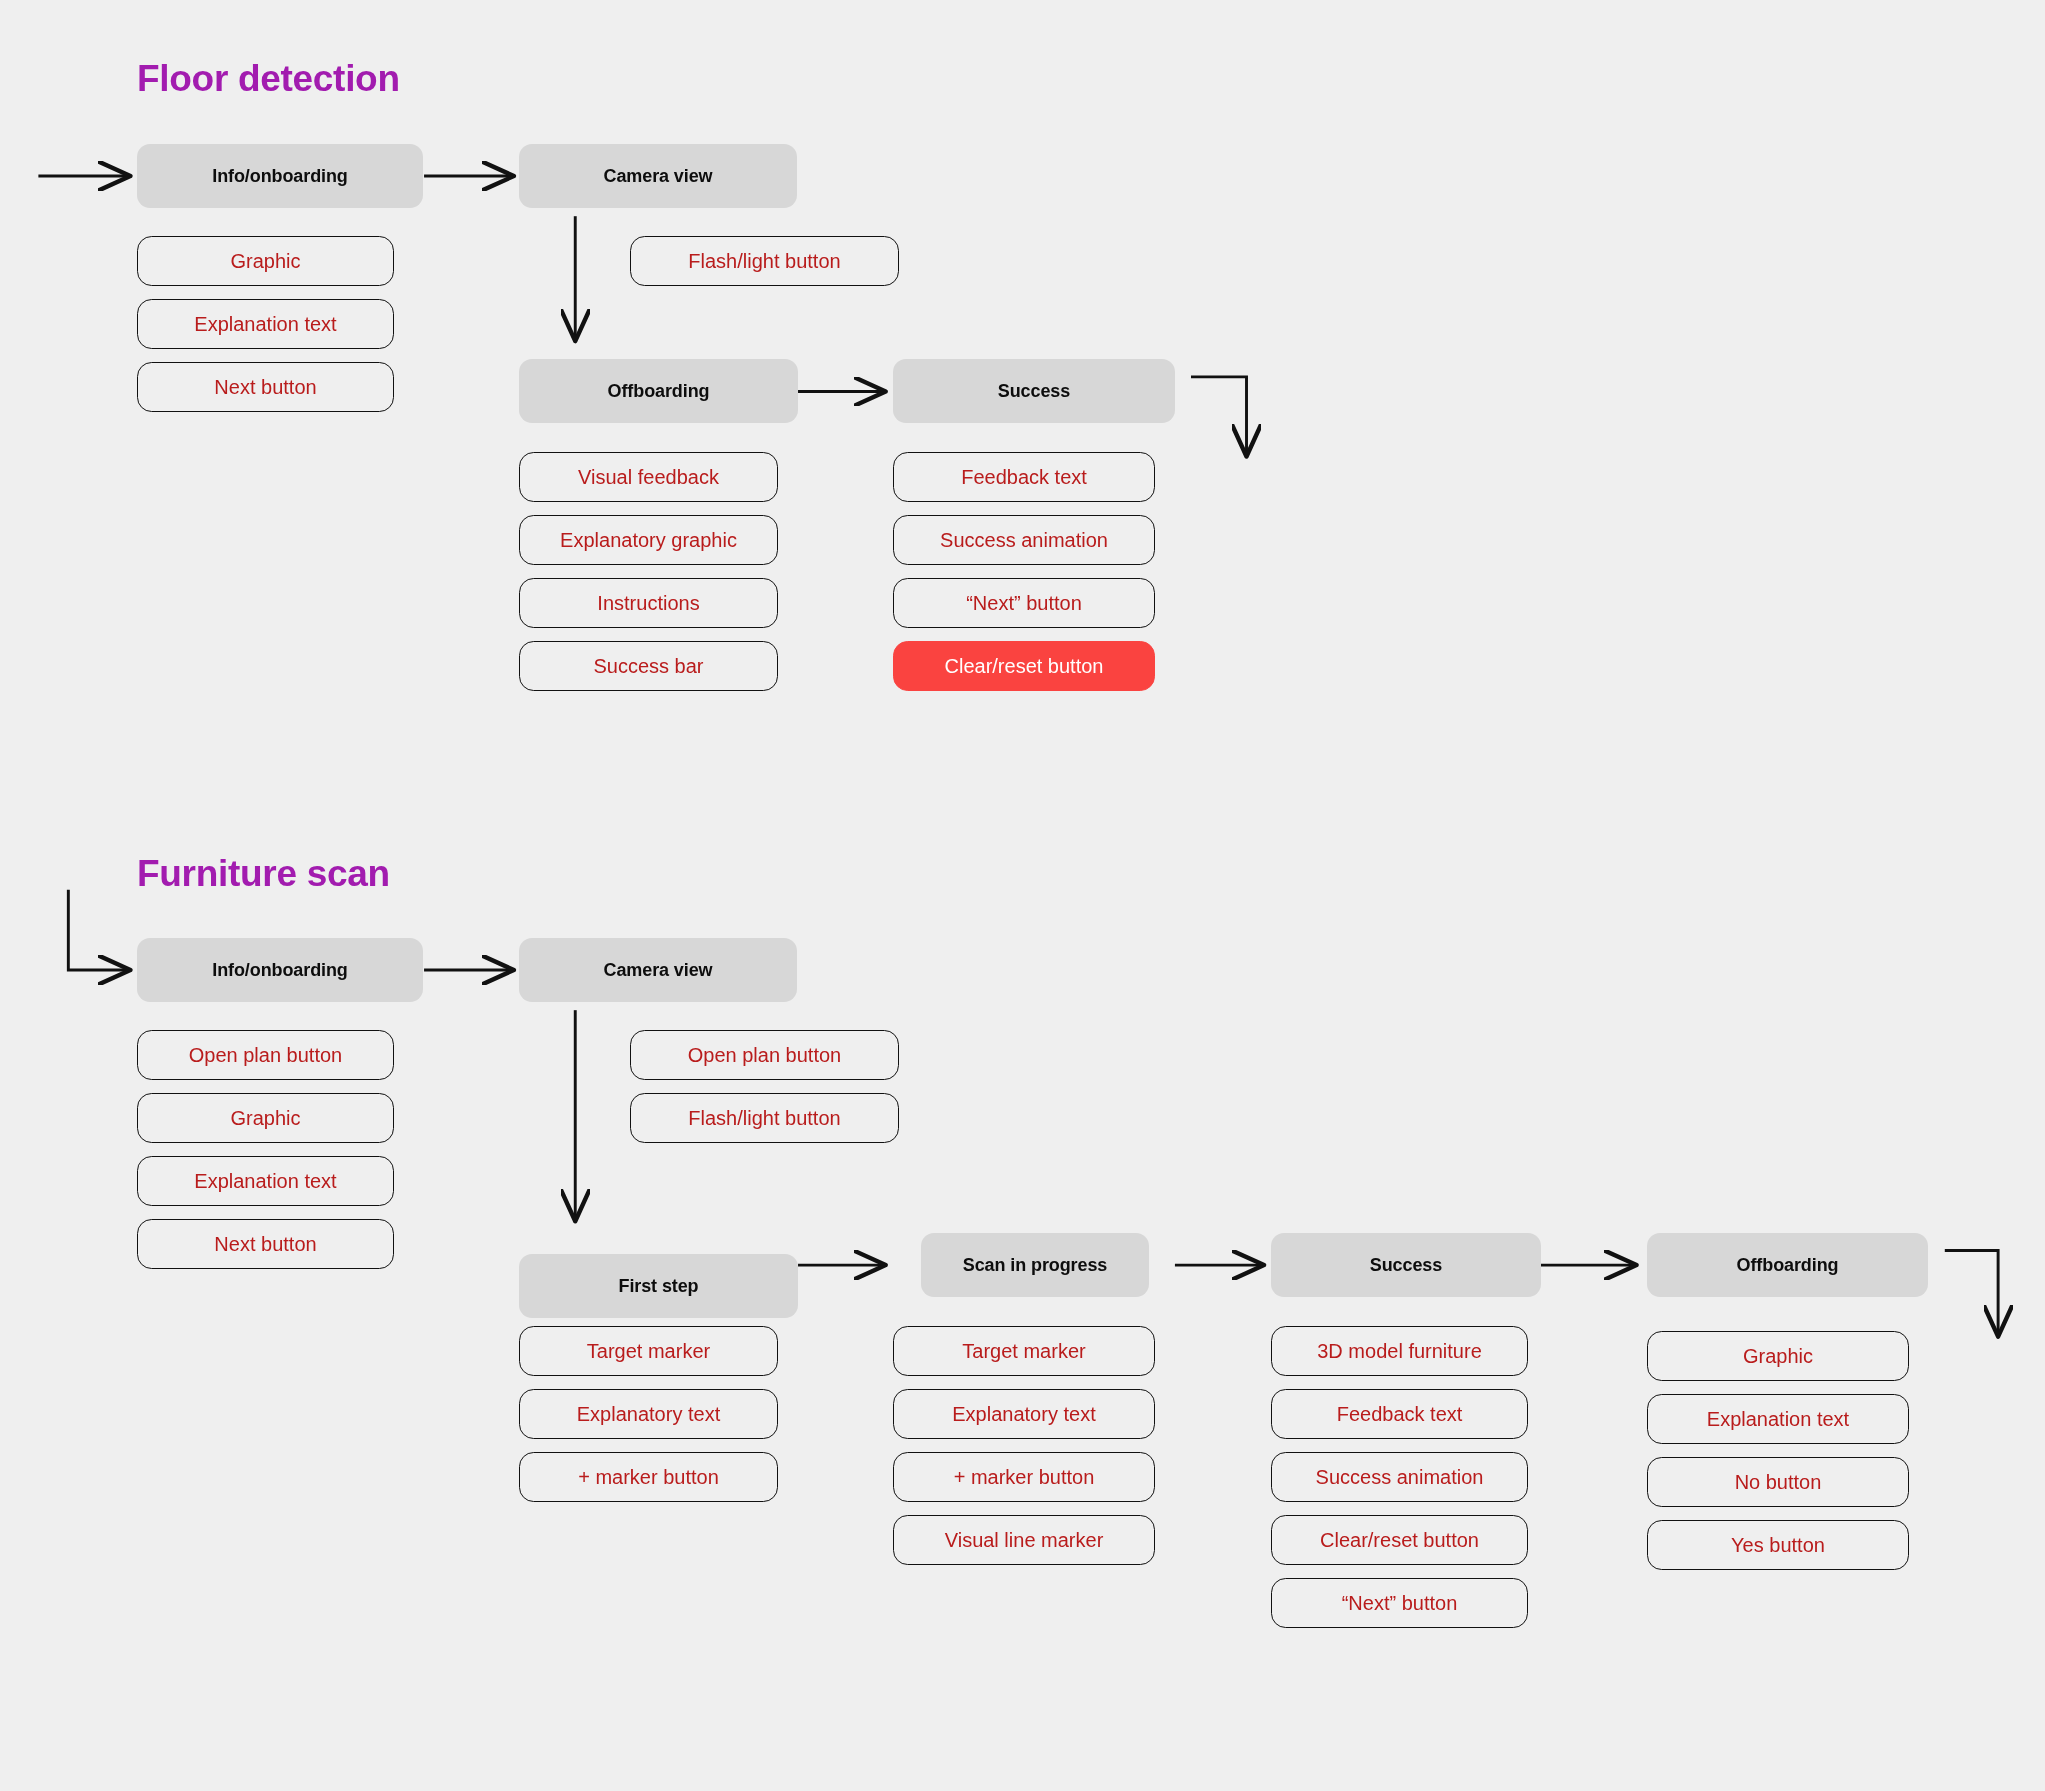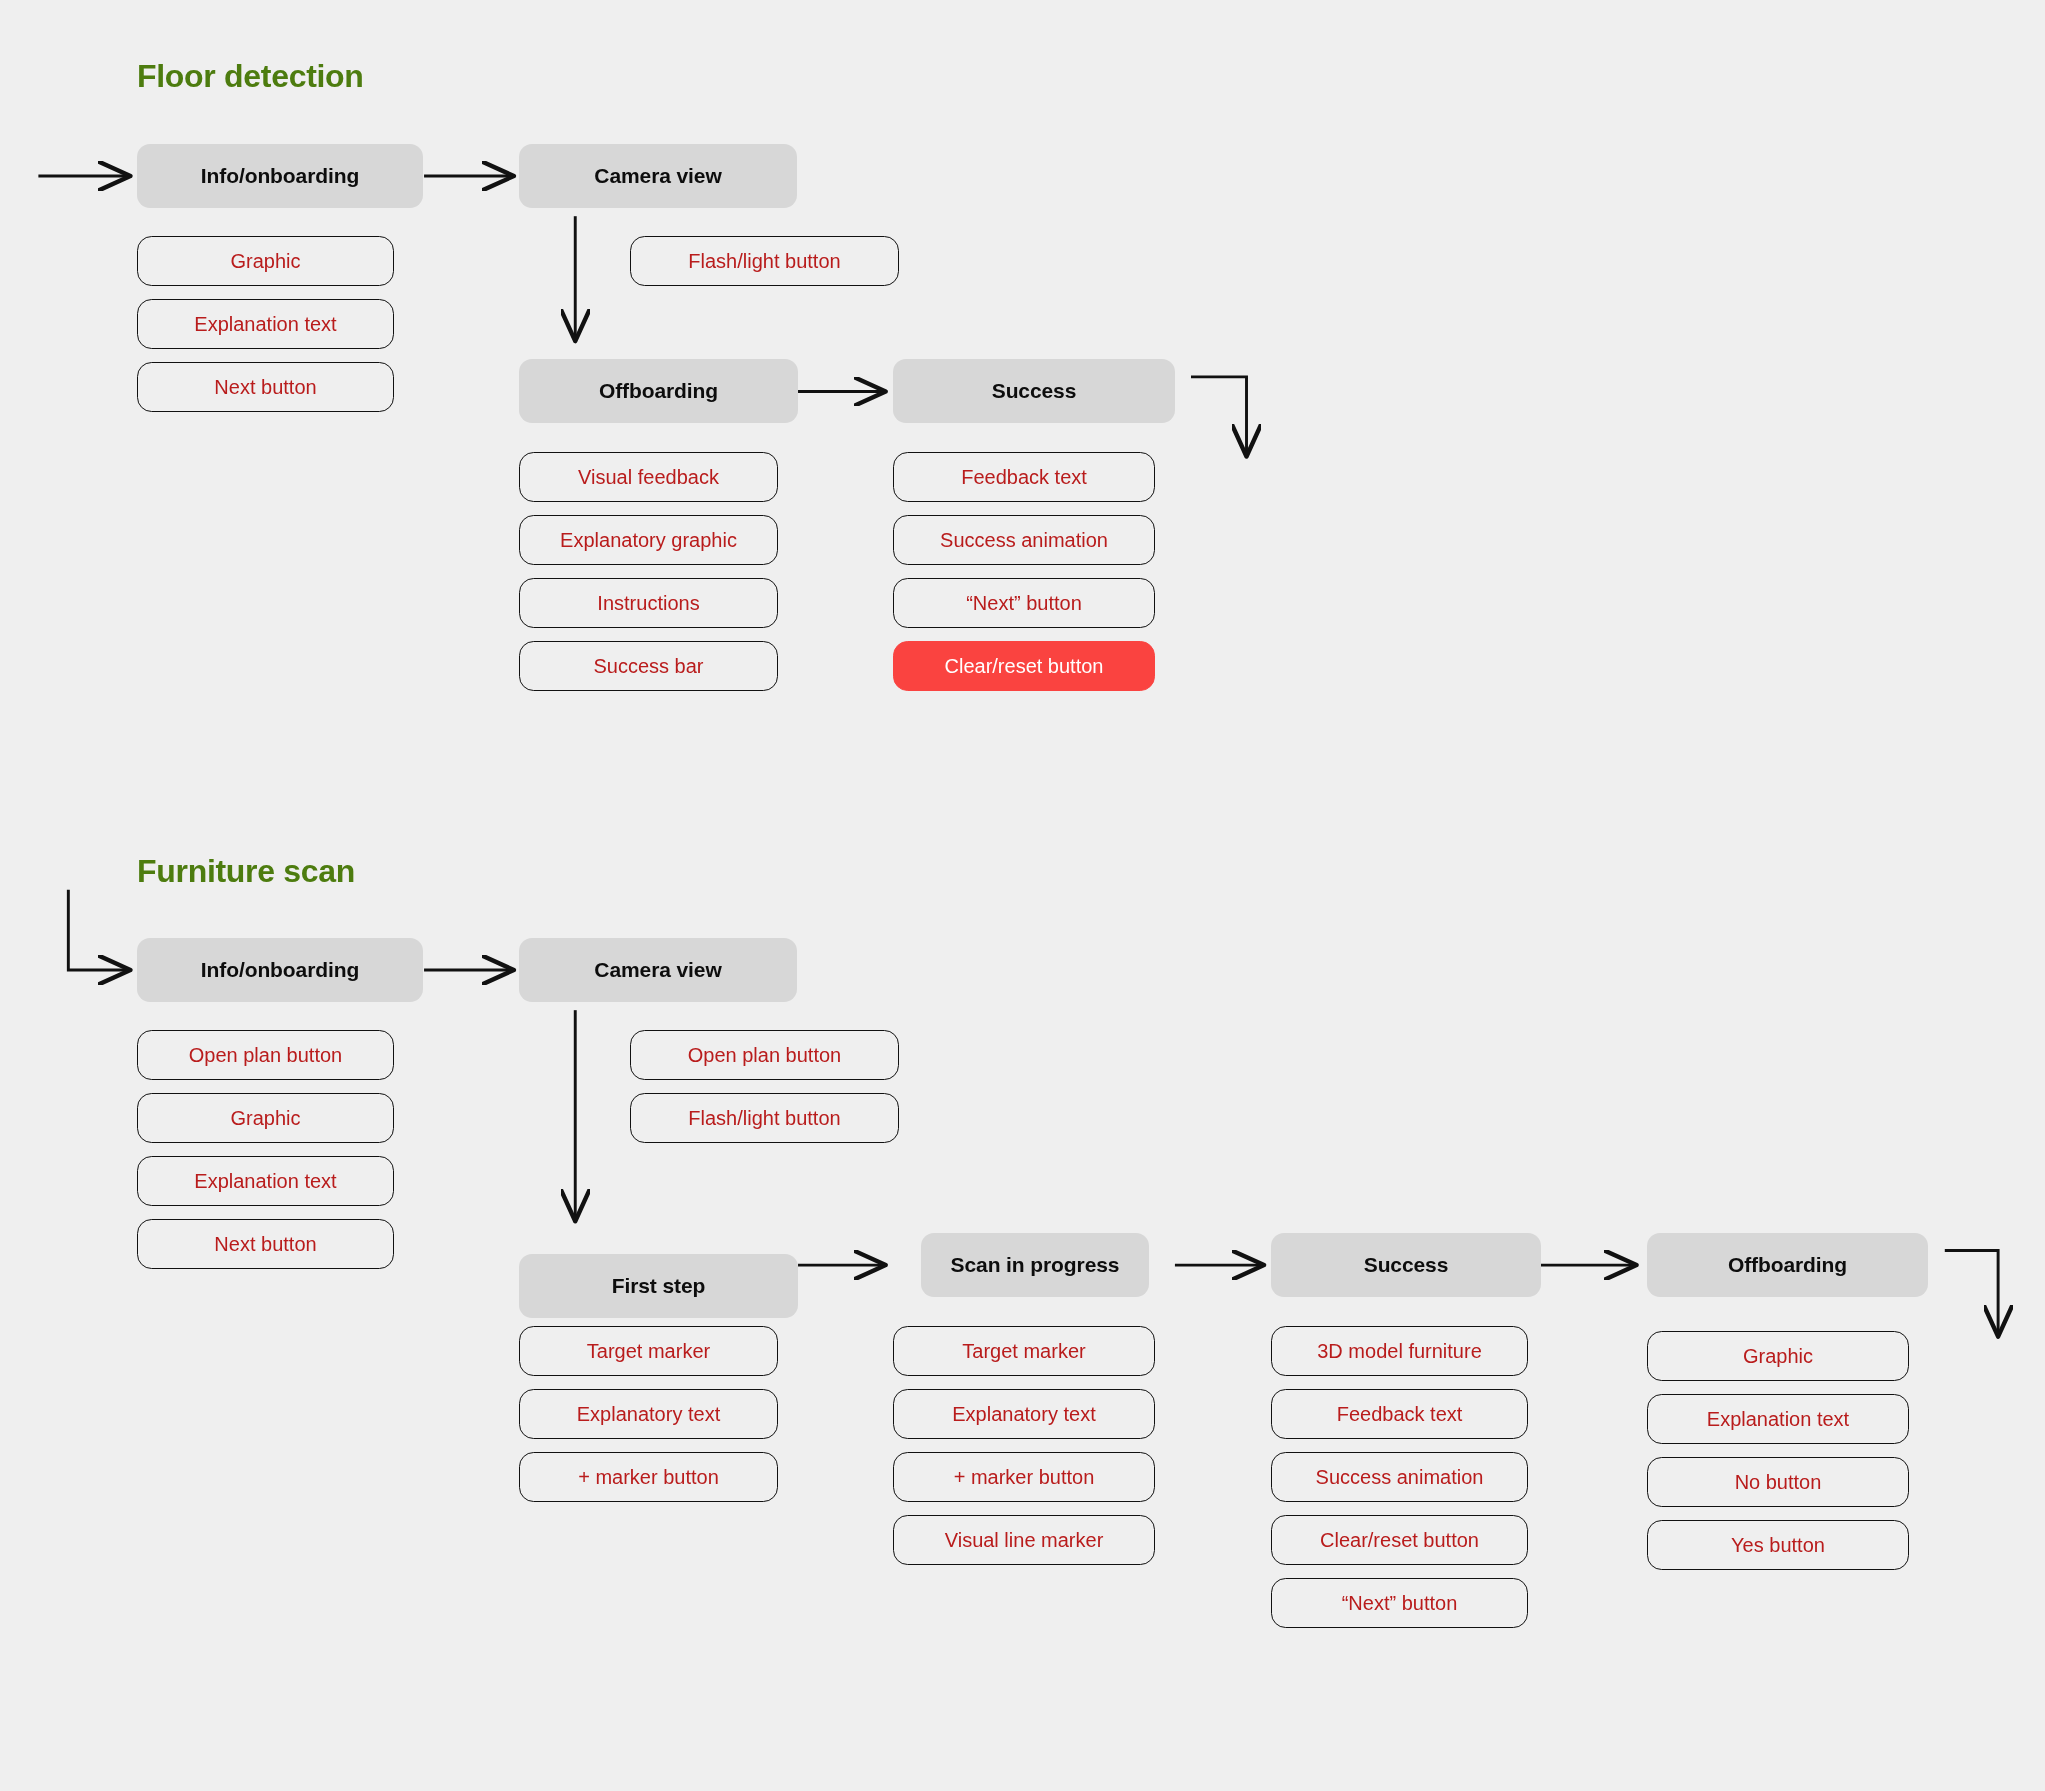--- a/index.html
+++ b/index.html
@@ -13,41 +13,41 @@
   #stage {
     position: relative;
     width: 2046px;
     height: 1791px;
     background: #efefef;
   }
 
   
   .section-title {
     position: absolute;
-    font-size: 32px;
+    font-size: 37px;
     font-weight: 700;
     letter-spacing: -0.3px;
-    color: #4d7c0f;
+    color: #a21caf;
     white-space: nowrap;
   }
 
   
   .col {
     position: absolute;
   }
 
   
   .screen-box {
     height: 64px;
     background: #d7d7d7;
     border-radius: 13px;
     display: flex;
     align-items: center;
     justify-content: center;
-    font-size: 21px;
+    font-size: 18px;
     font-weight: 700;
     letter-spacing: -0.1px;
     color: #0d0d0d;
     white-space: nowrap;
   }
 
   
   .pill {
     height: 50px;
     background: transparent;

